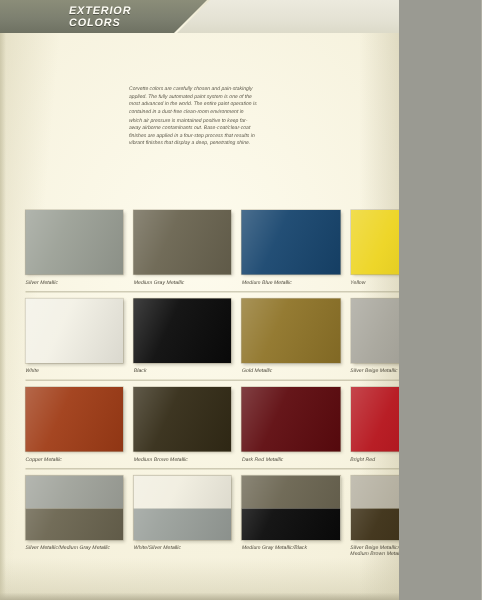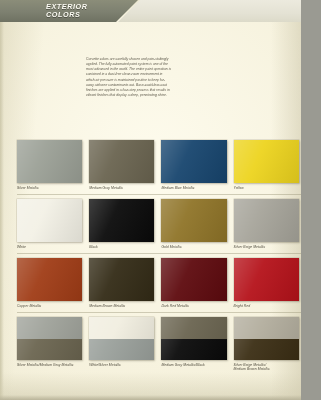--- a/index.html
+++ b/index.html
@@ -5,21 +5,21 @@
   html,body{margin:0;padding:0;background:#9a9a92;}
   body{
     width:321px;height:400px;overflow:hidden;
     font-family:"Liberation Sans", sans-serif;
     -webkit-font-smoothing:none;
   }
 
   
   #page{
     position:relative;
-    width:301px;height:400px;
+    width:266px;height:400px;
     background:#f6f2de;
     overflow:hidden;
   }
   
   #paper-tone{
     position:absolute;inset:0;
     background:
       linear-gradient(95deg, rgba(214,208,178,.55) 0%, rgba(255,255,255,0) 14%),
       linear-gradient(270deg, rgba(206,200,172,.55) 0%, rgba(255,255,255,0) 10%),
       linear-gradient(0deg, rgba(200,195,165,.50) 0%, rgba(255,255,255,0) 7%),

